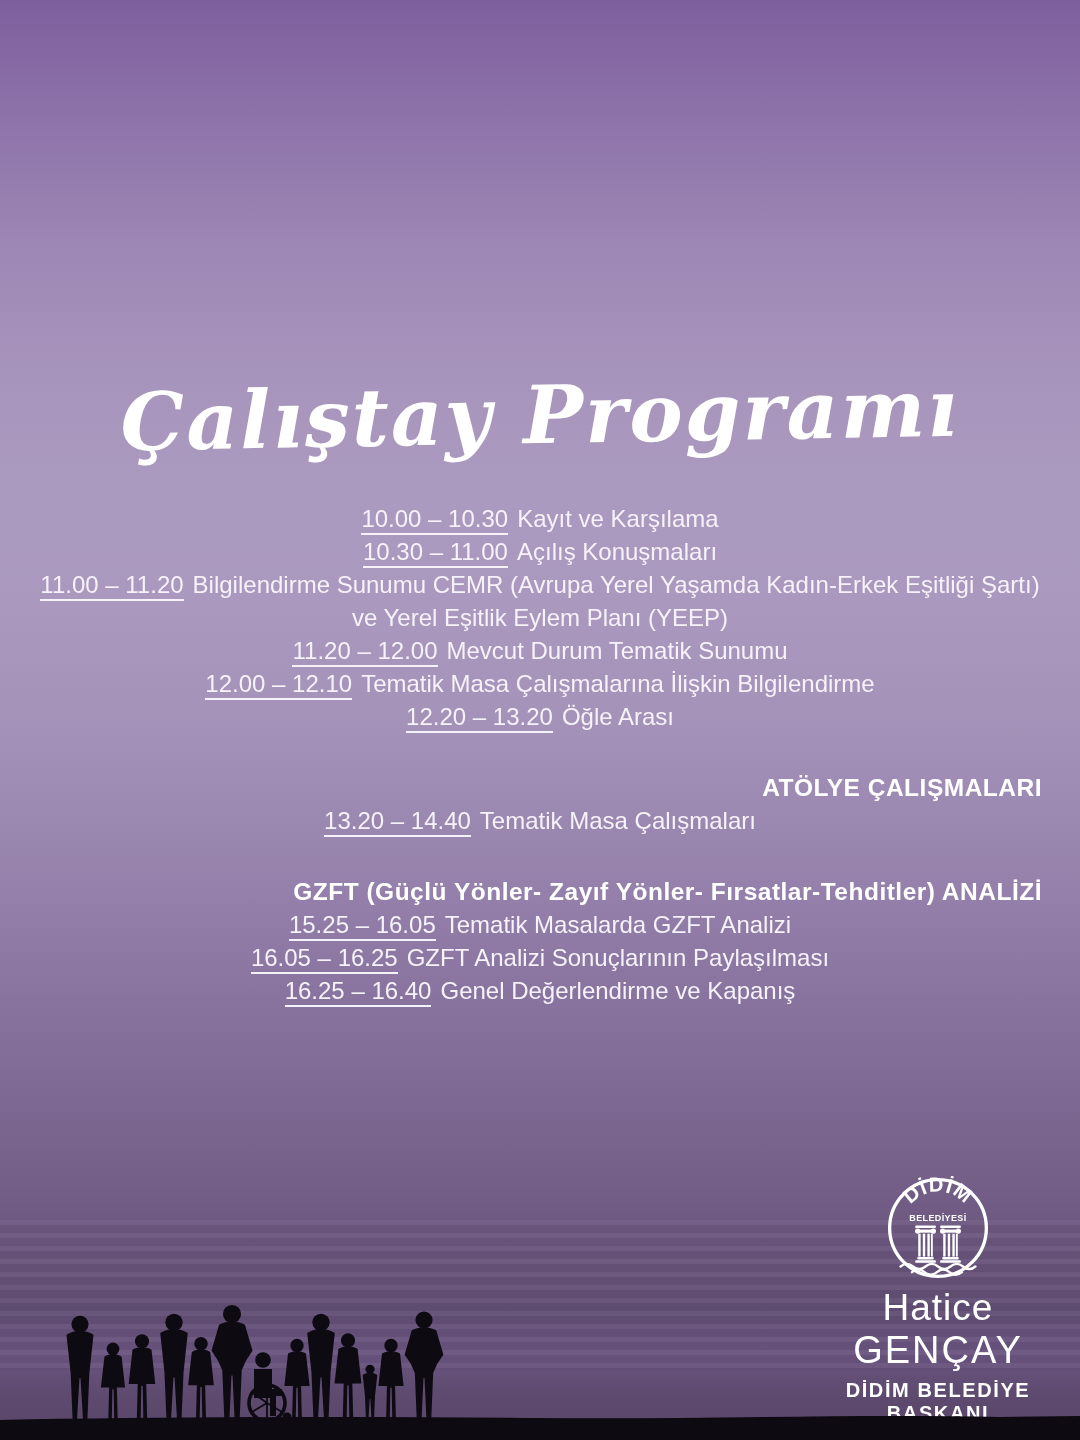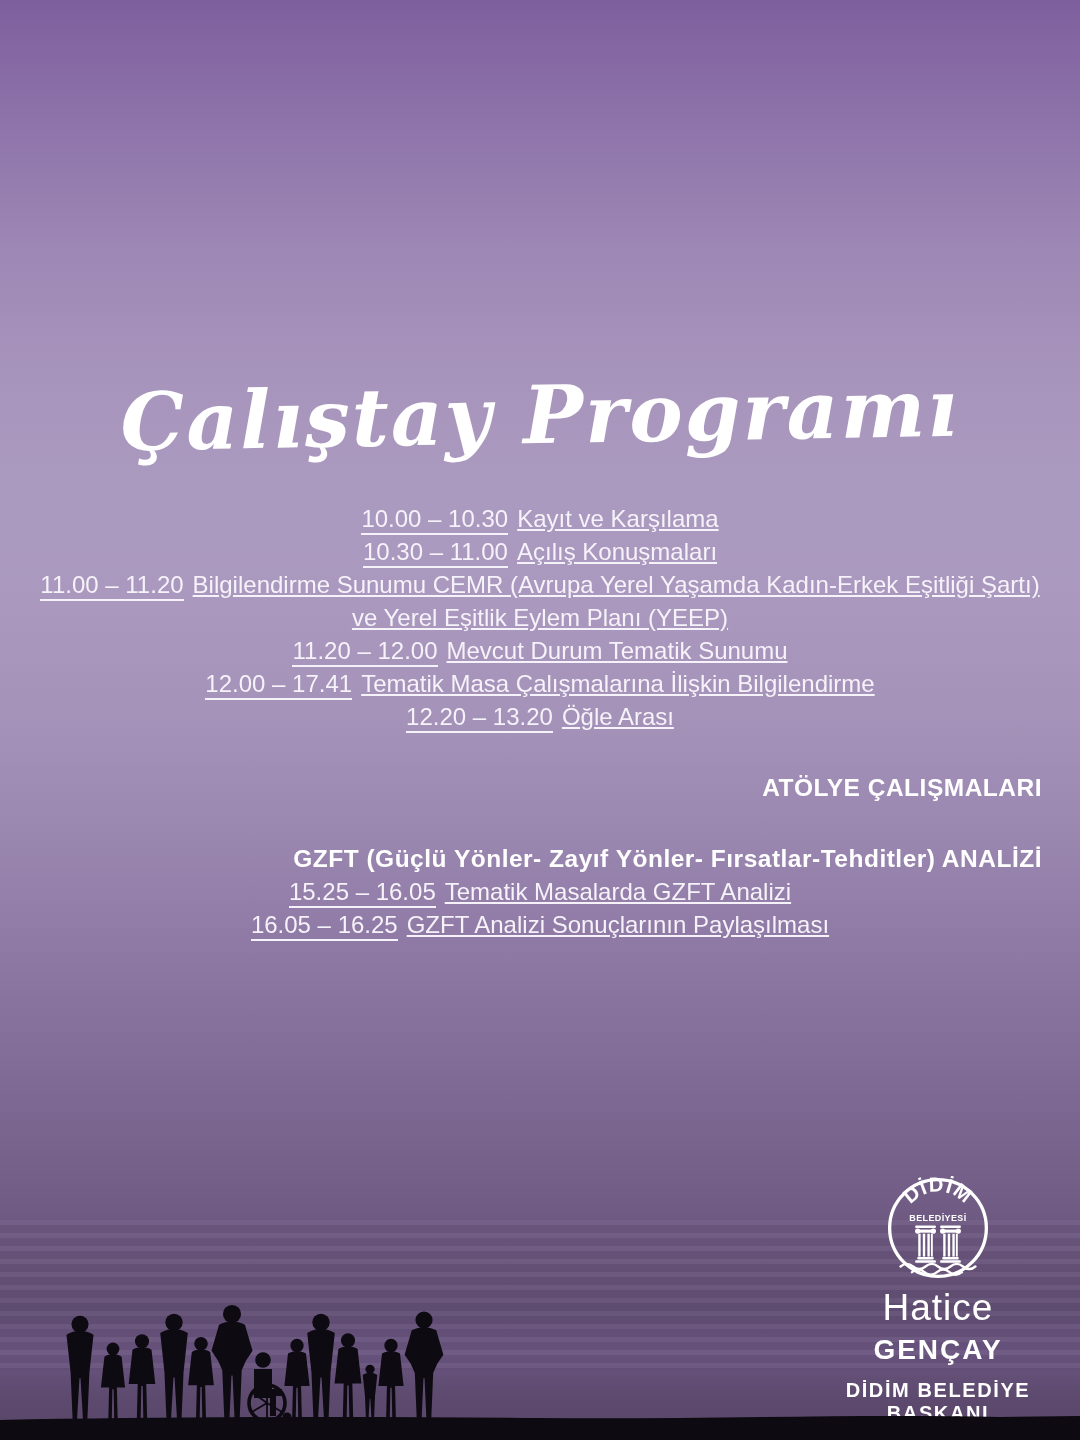--- a/index.html
+++ b/index.html
@@ -52,21 +52,21 @@
     color:#f6f2f9;
     font-size:24px;
     line-height:33px;
     font-weight:500;
   }
   .row .time{
     border-bottom:2px solid #f6f2f9;
     padding-bottom:1px;
     white-space:nowrap;
   }
-  .row .act{margin-left:9px;text-decoration:underline;}
+  .row .act{margin-left:9px;}
   .section{margin-top:38px;}
   .section-header{
     font-weight:bold;
     font-size:24.5px;
     letter-spacing:.5px;
     color:#ffffff;
     margin-bottom:0;
     text-align:right;
   }
   .signature{
@@ -77,22 +77,22 @@
   }
   .logo-wrap{display:flex;justify-content:center;}
   .sig-first{
     margin-top:8px;
     font-size:37px;
     font-weight:normal;
     letter-spacing:1px;
     line-height:40px;
   }
   .sig-last{
-    font-size:28px;
-    font-weight:700;
+    font-size:38px;
+    font-weight:400;
     letter-spacing:2px;
     line-height:44px;
   }
   .sig-role{
     margin-top:7px;
     font-size:20px;
     font-weight:bold;
     letter-spacing:1.6px;
   }
   .bottom-art{position:absolute;left:0;bottom:0;width:1080px;height:150px;}
@@ -104,31 +104,33 @@
 
   <div class="sky-bands"></div>
 
   <div class="title">Çalıştay Programı</div>
 
   <div class="program">
     <div class="row"><span class="time">10.00 – 10.30</span><span class="act">Kayıt ve Karşılama</span></div>
     <div class="row"><span class="time">10.30 – 11.00</span><span class="act">Açılış Konuşmaları</span></div>
     <div class="row"><span class="time">11.00 – 11.20</span><span class="act">Bilgilendirme Sunumu CEMR (Avrupa Yerel Yaşamda Kadın-Erkek Eşitliği Şartı) ve Yerel Eşitlik Eylem Planı (YEEP)</span></div>
     <div class="row"><span class="time">11.20 – 12.00</span><span class="act">Mevcut Durum Tematik Sunumu</span></div>
-    <div class="row"><span class="time">12.00 – 17.41</span><span class="act">Tematik Masa Çalışmalarına İlişkin Bilgilendirme</span></div>
+    <div class="row"><span class="time">12.00 – 12.10</span><span class="act">Tematik Masa Çalışmalarına İlişkin Bilgilendirme</span></div>
     <div class="row"><span class="time">12.20 – 13.20</span><span class="act">Öğle Arası</span></div>
 
     <div class="section">
       <div class="section-header">ATÖLYE ÇALIŞMALARI</div>
+      <div class="row"><span class="time">13.20 – 14.40</span><span class="act">Tematik Masa Çalışmaları</span></div>
     </div>
 
     <div class="section">
       <div class="section-header">GZFT (Güçlü Yönler- Zayıf Yönler- Fırsatlar-Tehditler) ANALİZİ</div>
       <div class="row"><span class="time">15.25 – 16.05</span><span class="act">Tematik Masalarda GZFT Analizi</span></div>
       <div class="row"><span class="time">16.05 – 16.25</span><span class="act">GZFT Analizi Sonuçlarının Paylaşılması</span></div>
+      <div class="row"><span class="time">16.25 – 16.40</span><span class="act">Genel Değerlendirme ve Kapanış</span></div>
     </div>
   </div>
 
   <div class="signature">
     <div class="logo-wrap">
       <svg width="104" height="104" viewBox="0 0 100 100" aria-hidden="true">
         <circle cx="50" cy="50" r="46.5" fill="none" stroke="#ffffff" stroke-width="3.2"></circle>
         <defs>
           <path id="arcpath" d="M 17,48 A 33,33 0 0 1 83,48" fill="none"></path>
         </defs>

